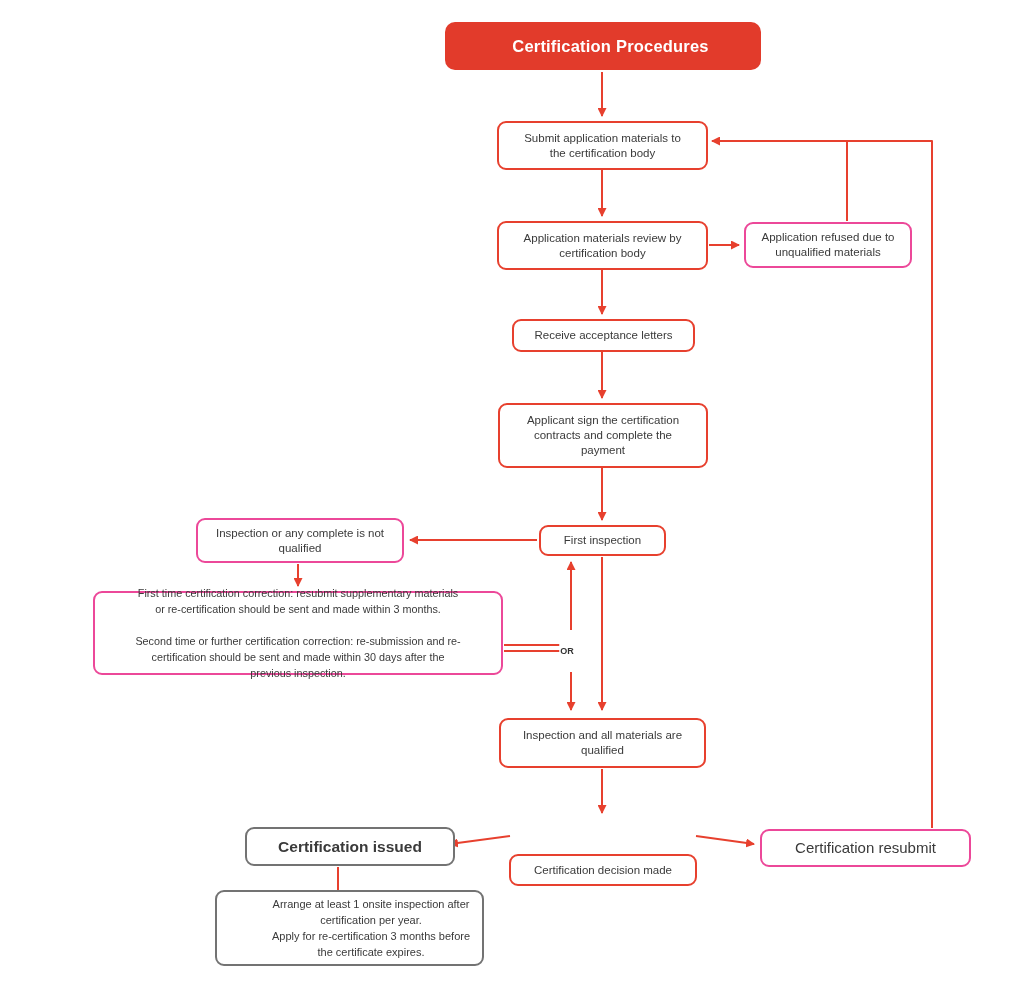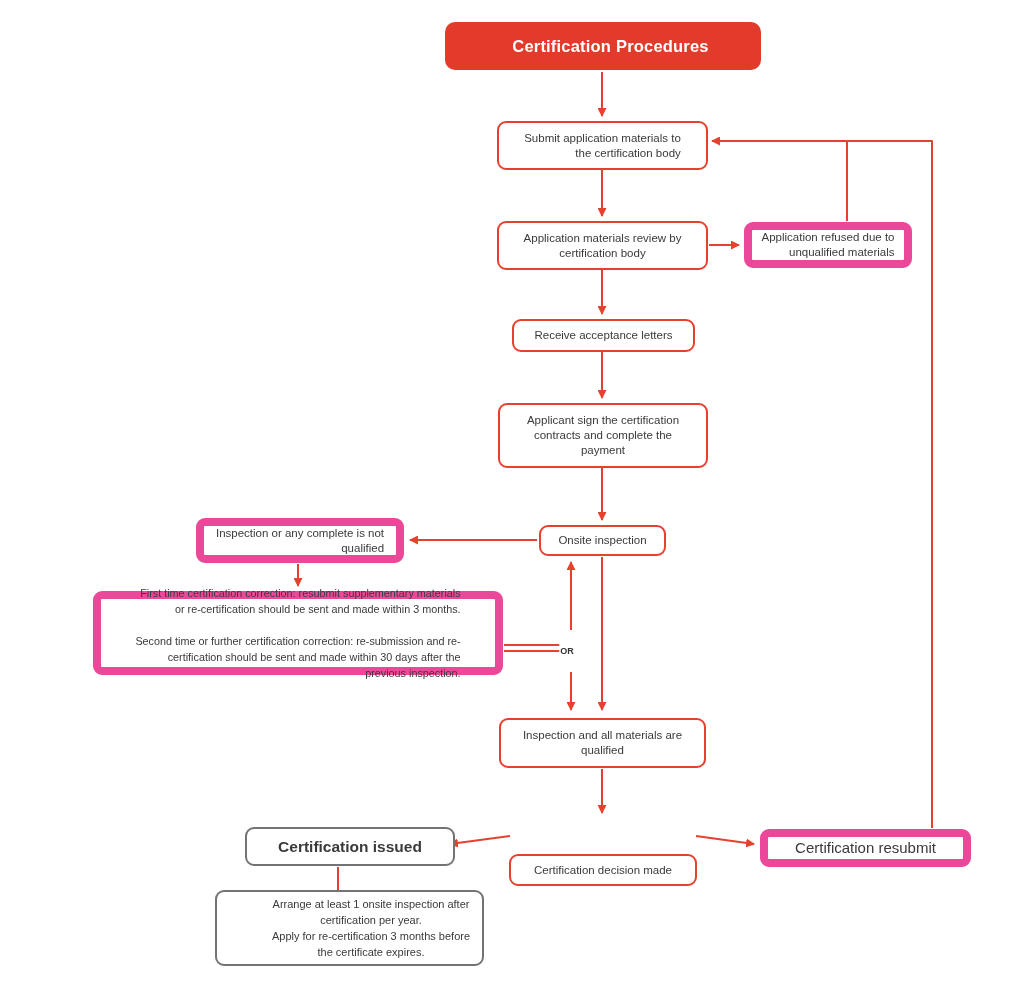--- a/index.html
+++ b/index.html
@@ -25,21 +25,21 @@
     box-sizing: border-box;
     background: #ffffff;
     border-radius: 9px;
     color: #3a3a3a;
     font-size: 11.5px;
     line-height: 15px;
     white-space: pre-line;
     padding: 2px 5px;
   }
   .node.red   { border: 2px solid #e7402e; }
-  .node.blue  { border: 8px solid #ec4899; text-align: right; }
+  .node.blue  { border: 2px solid #ec4899; }
   .node.green { border: 2px solid #737373; margin-left: 12px; }
   .node.title-node {
     background: #e23b2b;
     border: none;
     border-radius: 10px;
     color: #ffffff;
     font-weight: bold;
     font-size: 16.5px;
     letter-spacing: 0.2px;
     padding-left: 20px;
@@ -89,21 +89,21 @@
       <path d="M338,867 L338,890"></path>
       <path d="M847,141 L847,221"></path>
       <path d="M932,828 L932,141 L712,141" marker-end="url(#arr)"></path>
     </g>
   </svg>
 
   <div class="node title-node" style="left:445px; top:22px; width:316px; height:48px;">
     <span>Certification Procedures</span>
   </div>
 
-  <div class="node red" style="left:497px; top:121px; width:211px; height:49px;text-align:right;">
+  <div class="node red" style="left:497px; top:121px; width:211px; height:49px;">
     <span>Submit application materials to
 the certification body</span>
   </div>
 
   <div class="node red" style="left:497px; top:221px; width:211px; height:49px;">
     <span>Application materials review by
 certification body</span>
   </div>
 
   <div class="node blue" style="left:744px; top:222px; width:168px; height:46px;">
@@ -115,21 +115,21 @@
     <span>Receive acceptance letters</span>
   </div>
 
   <div class="node red" style="left:498px; top:403px; width:210px; height:65px;">
     <span>Applicant sign the certification
 contracts and complete the
 payment</span>
   </div>
 
   <div class="node red" style="left:539px; top:525px; width:127px; height:31px;">
-    <span>Onsite inspection</span>
+    <span>First inspection</span>
   </div>
 
   <div class="node blue" style="left:196px; top:518px; width:208px; height:45px;">
     <span>Inspection or any complete is not
 qualified</span>
   </div>
 
   <div class="node blue small-text" style="left:93px; top:591px; width:410px; height:84px;">
     <span>First time certification correction: resubmit supplementary materials
 or re-certification should be sent and made within 3 months.

